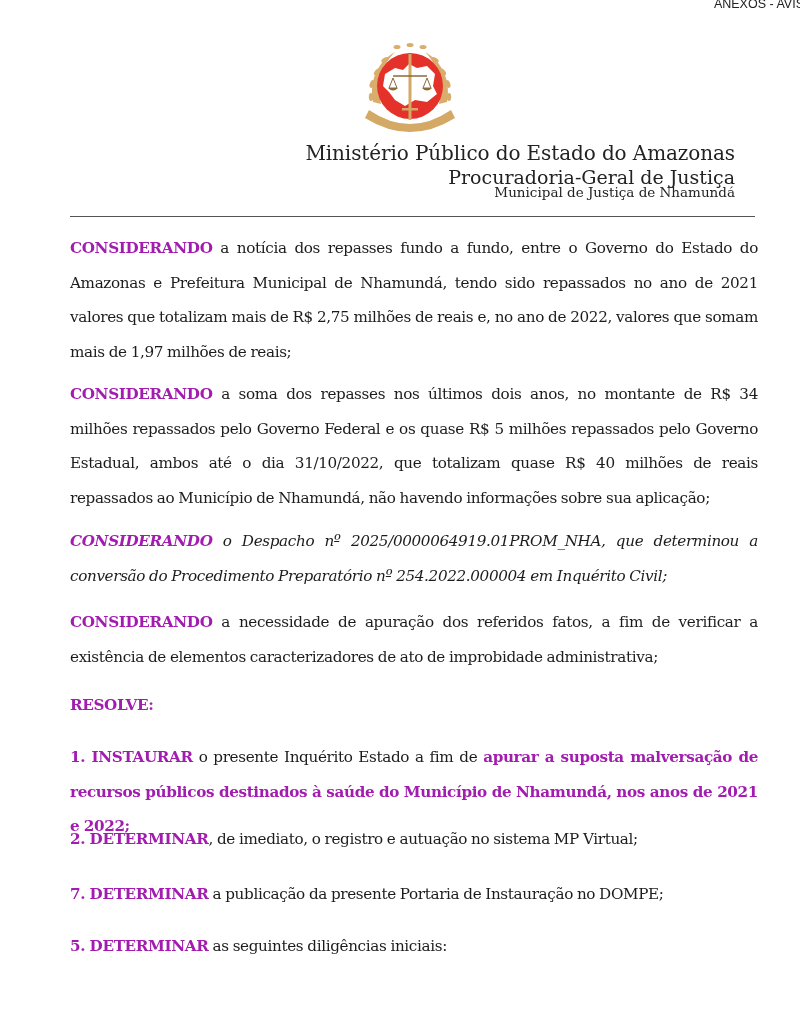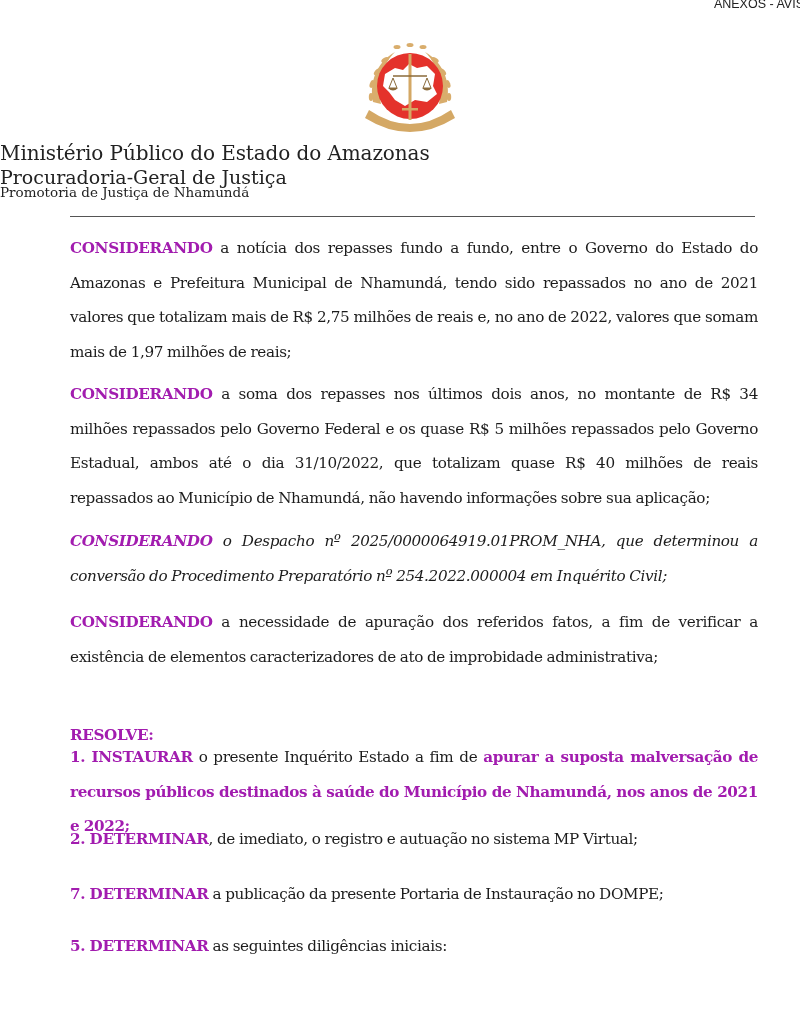--- a/index.html
+++ b/index.html
@@ -8,42 +8,42 @@
     background: #ffffff; position: relative;
     font-family: "DejaVu Serif", "Liberation Serif", serif;
     color: #1a1a1a;
   }
   .top-label {
     position: absolute; top: -3px; right: -4px;
     font-family: "Liberation Sans", sans-serif;
     font-size: 12.5px; color: #222; white-space: nowrap;
   }
   .logo { position: absolute; left: 355px; top: 42px; width: 110px; height: 100px; }
-  .header { position: absolute; left: 0; width: 735px; text-align: left; }
+  .header { position: absolute; left: 0; width: 735px; text-align: right; }
   .h-title { top: 141px; font-size: 20px; color: #222; font-family: "DejaVu Serif", serif; letter-spacing: -0.1px; }
   .h-sub1 { top: 166px; font-size: 19px; color: #222; }
   .h-sub2 { top: 184px; font-size: 13.5px; color: #222; }
   .rule {
     position: absolute; left: 70px; top: 216px; width: 685px; height: 0;
     border-top: 1.5px solid #555;
   }
   .para {
     position: absolute; left: 70px; width: 688px;
     font-size: 15.2px; line-height: 34.5px;
     text-align: justify; color: #1c1c1c;
     font-family: "DejaVu Serif", serif;
     letter-spacing: -0.35px;
     word-spacing: -0.5px;
   }
   .para b { font-weight: bold; color: #a21caf; }
   .p1 { top: 231px; }
   .p2 { top: 377px; }
   .p3 { top: 524px; font-style: italic; }
   .p4 { top: 605px; }
-  .p5 { top: 688px; margin-top: 30px; }
+  .p5 { top: 688px; }
   .p6 { top: 740px; }
   .p7 { top: 822px; }
   .p8 { top: 877px; }
   .p9 { top: 929px; }
   .nojust { text-align: left; }
 </style>
 </head>
 <body>
 
 <div class="top-label">ANEXOS - AVIS</div>
@@ -79,21 +79,21 @@
     <line x1="38" y1="34" x2="72" y2="34" stroke="#8a6a3a" stroke-width="1.5"></line>
     <path d="M34 46 L38 36 L42 46 Z" fill="none" stroke="#8a6a3a" stroke-width="1"></path>
     <path d="M68 46 L72 36 L76 46 Z" fill="none" stroke="#8a6a3a" stroke-width="1"></path>
     <path d="M33 46 Q 38 51 43 46 Z" fill="#8a6a3a"></path>
     <path d="M67 46 Q 72 51 77 46 Z" fill="#8a6a3a"></path>
   </svg>
 </div>
 
 <div class="header h-title">Ministério Público do Estado do Amazonas</div>
 <div class="header h-sub1">Procuradoria-Geral de Justiça</div>
-<div class="header h-sub2">Promotoria de Justiça de Nhamundá</div>
+<div class="header h-sub2">Municipal de Justiça de Nhamundá</div>
 
 <div class="rule"></div>
 
 <div class="para p1"><b>CONSIDERANDO</b><span> a notícia dos repasses fundo a fundo, entre o Governo do Estado do Amazonas e Prefeitura Municipal de Nhamundá, tendo sido repassados no ano de 2021 valores que totalizam mais de R$ 2,75 milhões de reais e, no ano de 2022, valores que somam mais de 1,97 milhões de reais;</span></div>
 
 <div class="para p2"><b>CONSIDERANDO</b><span> a soma dos repasses nos últimos dois anos, no montante de R$ 34 milhões repassados pelo Governo Federal e os quase R$ 5 milhões repassados pelo Governo Estadual, ambos até o dia 31/10/2022, que totalizam quase R$ 40 milhões de reais repassados ao Município de Nhamundá, não havendo informações sobre sua aplicação;</span></div>
 
 <div class="para p3"><b>CONSIDERANDO</b><span> o Despacho nº 2025/0000064919.01PROM_NHA, que determinou a conversão do Procedimento Preparatório nº 254.2022.000004 em Inquérito Civil;</span></div>
 
 <div class="para p4"><b>CONSIDERANDO</b><span> a necessidade de apuração dos referidos fatos, a fim de verificar a existência de elementos caracterizadores de ato de improbidade administrativa;</span></div>

